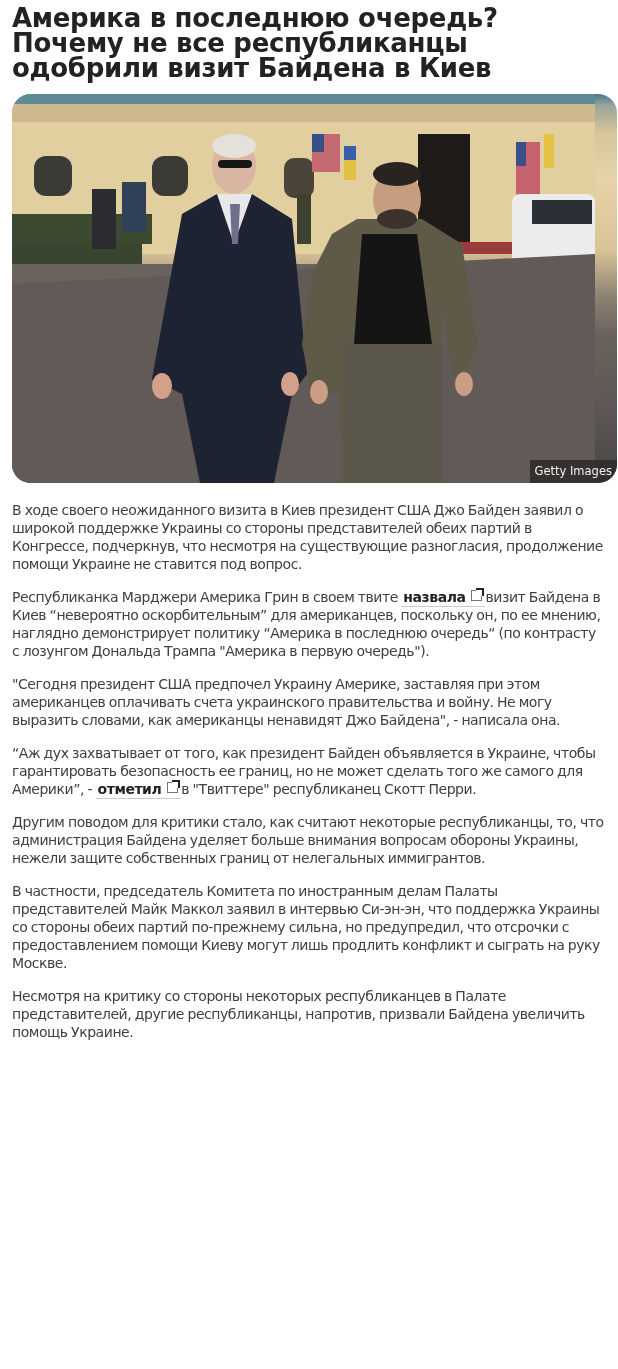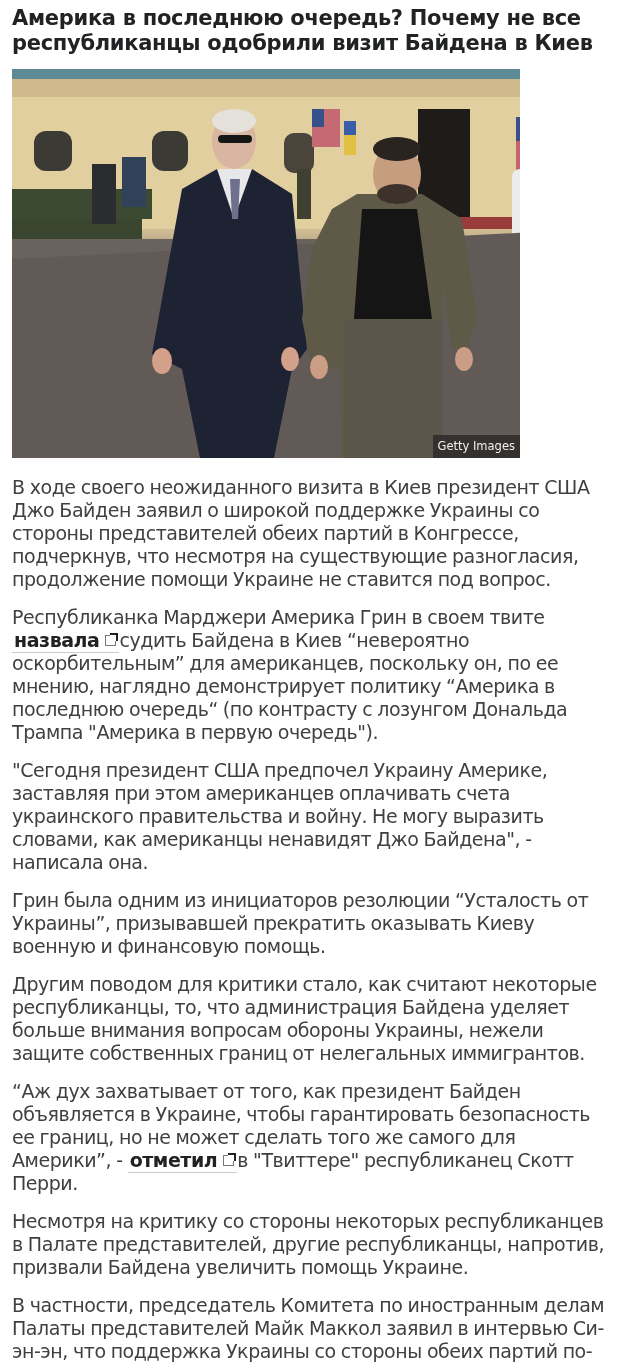--- a/index.html
+++ b/index.html
@@ -1,38 +1,39 @@
 <!DOCTYPE html>
 <html><head>
 <meta charset="utf-8">
 <style>
   html, body { margin: 0; padding: 0; background: #ffffff; }
   body { width: 618px; height: 1369px; overflow: hidden; font-family: "Liberation Sans", "DejaVu Sans", sans-serif; color: #3f3f42; }
   .wrap { padding: 0 12px 0 12px; }
   h1.headline {
     margin: 0; padding-top: 6px;
     font-family: "DejaVu Sans", sans-serif;
-    font-weight: bold; font-size: 21px; line-height: 25px;
+    font-weight: bold; font-size: 26px; line-height: 25px;
     color: #202224; letter-spacing: -0.3px;
   }
   .figure {
     position: relative; margin-top: 13px;
-    width: 508px; height: 389px; overflow: hidden;
+    width: 605px; height: 389px; overflow: hidden;
     background: linear-gradient(180deg, #4b7a8a 0%, #9aa59a 3%, #d8c59a 10%, #e6d3a6 22%, #d9c498 40%, #8e8272 52%, #6a625c 62%, #5d5855 80%, #4a4644 100%);
+    border-radius: 19px;
   }
   .fig-layer { position: absolute; }
   .caption-credit {
     position: absolute; right: 0; bottom: 0;
     background: rgba(45,43,42,0.88); color: #f1f1f1;
     font-family: "DejaVu Sans", sans-serif; font-size: 11.5px;
     padding: 4px 5px 5px 5px; line-height: 14px;
   }
   .body { margin-top: 18px; }
   .body p {
-    margin: 0 0 15px 0; font-size: 19px; line-height: 23px;
+    margin: 0 0 15px 0; font-size: 14px; line-height: 18px;
     color: #404040; font-family: "DejaVu Sans", sans-serif; letter-spacing: -0.45px;
     word-spacing: -0.5px;
   }
   .ext-link {
     font-weight: bold; color: #202224; text-decoration: none;
     border-bottom: 1px solid #cccccc; padding: 0 2px 1px 2px;
   }
   .ext-icon {
     display: inline-block; width: 9px; height: 9px; border: 1px solid #777; position: relative;
     margin-left: 6px; margin-right: 1px; vertical-align: 1px; font-size: 0;
@@ -103,21 +104,20 @@
 
       <rect x="80" y="95" width="24" height="60" fill="#2a2c30"></rect>
       <rect x="110" y="88" width="24" height="50" fill="#314158"></rect>
       <rect x="285" y="100" width="14" height="50" fill="#3e4030"></rect>
     </svg>
     <span class="caption-credit">Getty Images</span>
   </div>
 
   <div class="body">
     <p>В ходе своего неожиданного визита в Киев президент США Джо Байден заявил о широкой поддержке Украины со стороны представителей обеих партий в Конгрессе, подчеркнув, что несмотря на существующие разногласия, продолжение помощи Украине не ставится под вопрос.</p>
-    <p><span>Республиканка Марджери Америка Грин в своем твите </span><a class="ext-link" href="#"><span>назвала</span><span class="ext-icon"></span></a><span>судить Байдена в Киев “невероятно оскорбительным” для американцев, поскольку он, по ее мнению, наглядно демонстрирует политику “Америка в последнюю очередь“ (по контрасту с лозунгом Дональда Трампа "Америка в первую очередь").</span></p>
+    <p><span>Республиканка Марджери Америка Грин в своем твите </span><a class="ext-link" href="#"><span>назвала</span><span class="ext-icon"></span></a><span>визит Байдена в Киев “невероятно оскорбительным” для американцев, поскольку он, по ее мнению, наглядно демонстрирует политику “Америка в последнюю очередь“ (по контрасту с лозунгом Дональда Трампа "Америка в первую очередь").</span></p>
     <p>"Сегодня президент США предпочел Украину Америке, заставляя при этом американцев оплачивать счета украинского правительства и войну. Не могу выразить словами, как американцы ненавидят Джо Байдена", - написала она.</p>
-    <p>Грин была одним из инициаторов резолюции “Усталость от Украины”, призывавшей прекратить оказывать Киеву военную и финансовую помощь.</p>
+    <p><span>“Аж дух захватывает от того, как президент Байден объявляется в Украине, чтобы гарантировать безопасность ее границ, но не может сделать того же самого для Америки”, - </span><a class="ext-link" href="#"><span>отметил</span><span class="ext-icon"></span></a><span>в "Твиттере" республиканец Скотт Перри.</span></p>
     <p>Другим поводом для критики стало, как считают некоторые республиканцы, то, что администрация Байдена уделяет больше внимания вопросам обороны Украины, нежели защите собственных границ от нелегальных иммигрантов.</p>
-    <p><span>“Аж дух захватывает от того, как президент Байден объявляется в Украине, чтобы гарантировать безопасность ее границ, но не может сделать того же самого для Америки”, - </span><a class="ext-link" href="#"><span>отметил</span><span class="ext-icon"></span></a><span>в "Твиттере" республиканец Скотт Перри.</span></p>
+    <p>В частности, председатель Комитета по иностранным делам Палаты представителей Майк Маккол заявил в интервью Си-эн-эн, что поддержка Украины со стороны обеих партий по-прежнему сильна, но предупредил, что отсрочки с предоставлением помощи Киеву могут лишь продлить конфликт и сыграть на руку Москве.</p>
     <p>Несмотря на критику со стороны некоторых республиканцев в Палате представителей, другие республиканцы, напротив, призвали Байдена увеличить помощь Украине.</p>
-    <p>В частности, председатель Комитета по иностранным делам Палаты представителей Майк Маккол заявил в интервью Си-эн-эн, что поддержка Украины со стороны обеих партий по-прежнему сильна, но предупредил, что отсрочки с предоставлением помощи Киеву могут лишь продлить конфликт и сыграть на руку Москве.</p>
   </div>
 </div>
 
 </body></html>

